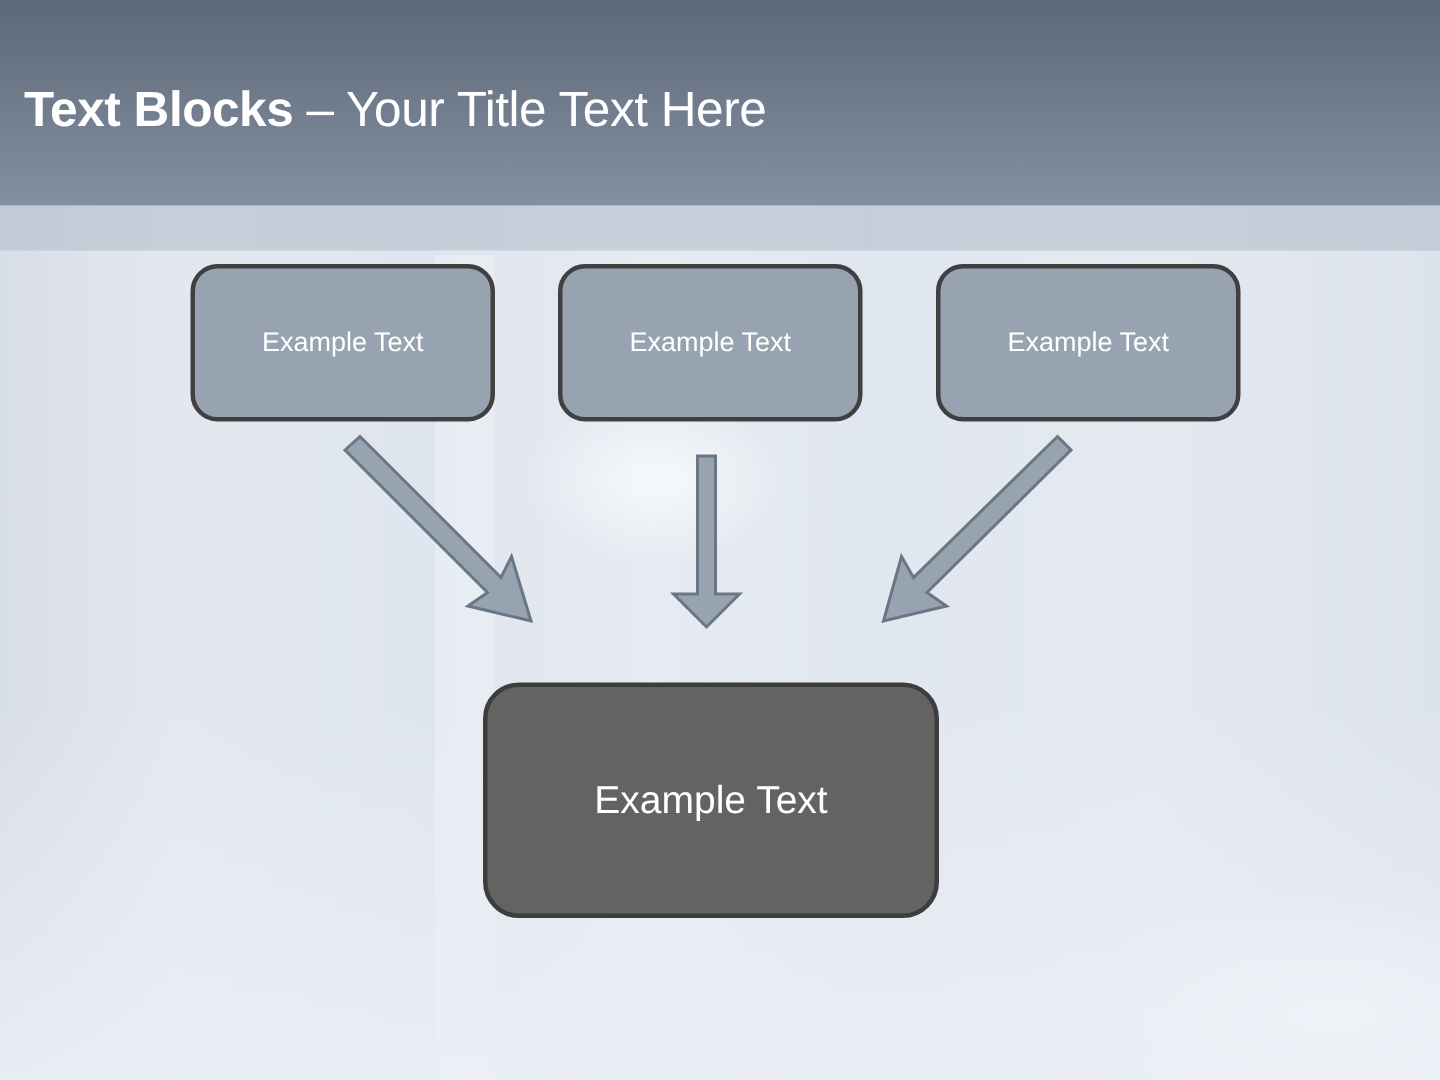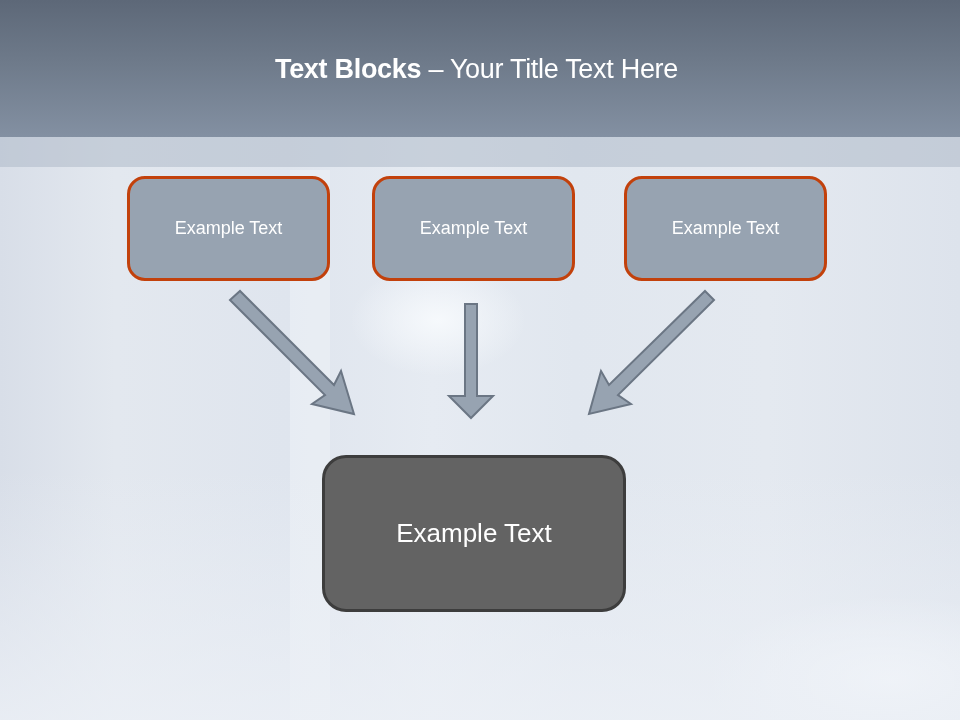--- a/index.html
+++ b/index.html
@@ -7,24 +7,24 @@
   .bg{position:absolute;left:0;top:0;width:960px;height:720px;
     background:
       radial-gradient(ellipse 260px 120px at 890px 680px, #f4f7fb 0%, rgba(244,247,251,0) 70%),
       radial-gradient(ellipse 110px 70px at 438px 320px, #f6f9fc 0%, rgba(246,249,252,0) 80%),
       linear-gradient(90deg,#d8dee8 0%,#e3e8ef 12%,#dfe5ee 30%,#e6ebf2 45%,#e1e7ef 60%,#e4e9f0 80%,#dde3ec 100%);}
   .bg-band{position:absolute;left:0;top:137px;width:960px;height:30px;background:rgba(175,186,200,0.55);}
   .bg-floor{position:absolute;left:0;top:470px;width:960px;height:250px;background:linear-gradient(180deg,rgba(230,235,242,0) 0%,rgba(236,240,246,0.8) 100%);}
   .bg-panel{position:absolute;left:290px;top:170px;width:40px;height:550px;background:rgba(240,243,248,0.5);}
   .header{position:absolute;left:0;top:0;width:960px;height:137px;
     background:linear-gradient(180deg,#5d6878 0%,#6e7a8a 45%,#8390a2 100%);}
-  .title{position:absolute;left:4px;top:54px;width:945px;text-align:center;color:#ffffff;font-size:27px;font-family:"Liberation Sans",sans-serif;letter-spacing:-0.3px;}
+  .title{position:absolute;left:16px;top:54px;width:945px;text-align:left;color:#ffffff;font-size:33px;font-family:"Liberation Sans",sans-serif;letter-spacing:-0.3px;}
   .title b{font-weight:bold;}
   .title span.rest{font-weight:normal;}
-  .box{position:absolute;box-sizing:border-box;border:3px solid #c2410c;border-radius:18px;background:#97a3b1;color:#fff;
+  .box{position:absolute;box-sizing:border-box;border:3px solid #404040;border-radius:18px;background:#97a3b1;color:#fff;
     display:flex;align-items:center;justify-content:center;font-size:18px;font-family:"Liberation Sans",sans-serif;}
   .box.main{background:#636363;border-color:#3d3d3d;border-radius:24px;font-size:26px;}
   svg.arrows{position:absolute;left:0;top:0;}
 </style>
 </head>
 <body>
 
 <div class="bg"></div>
 <div class="bg-panel"></div>
 <div class="bg-floor"></div>

